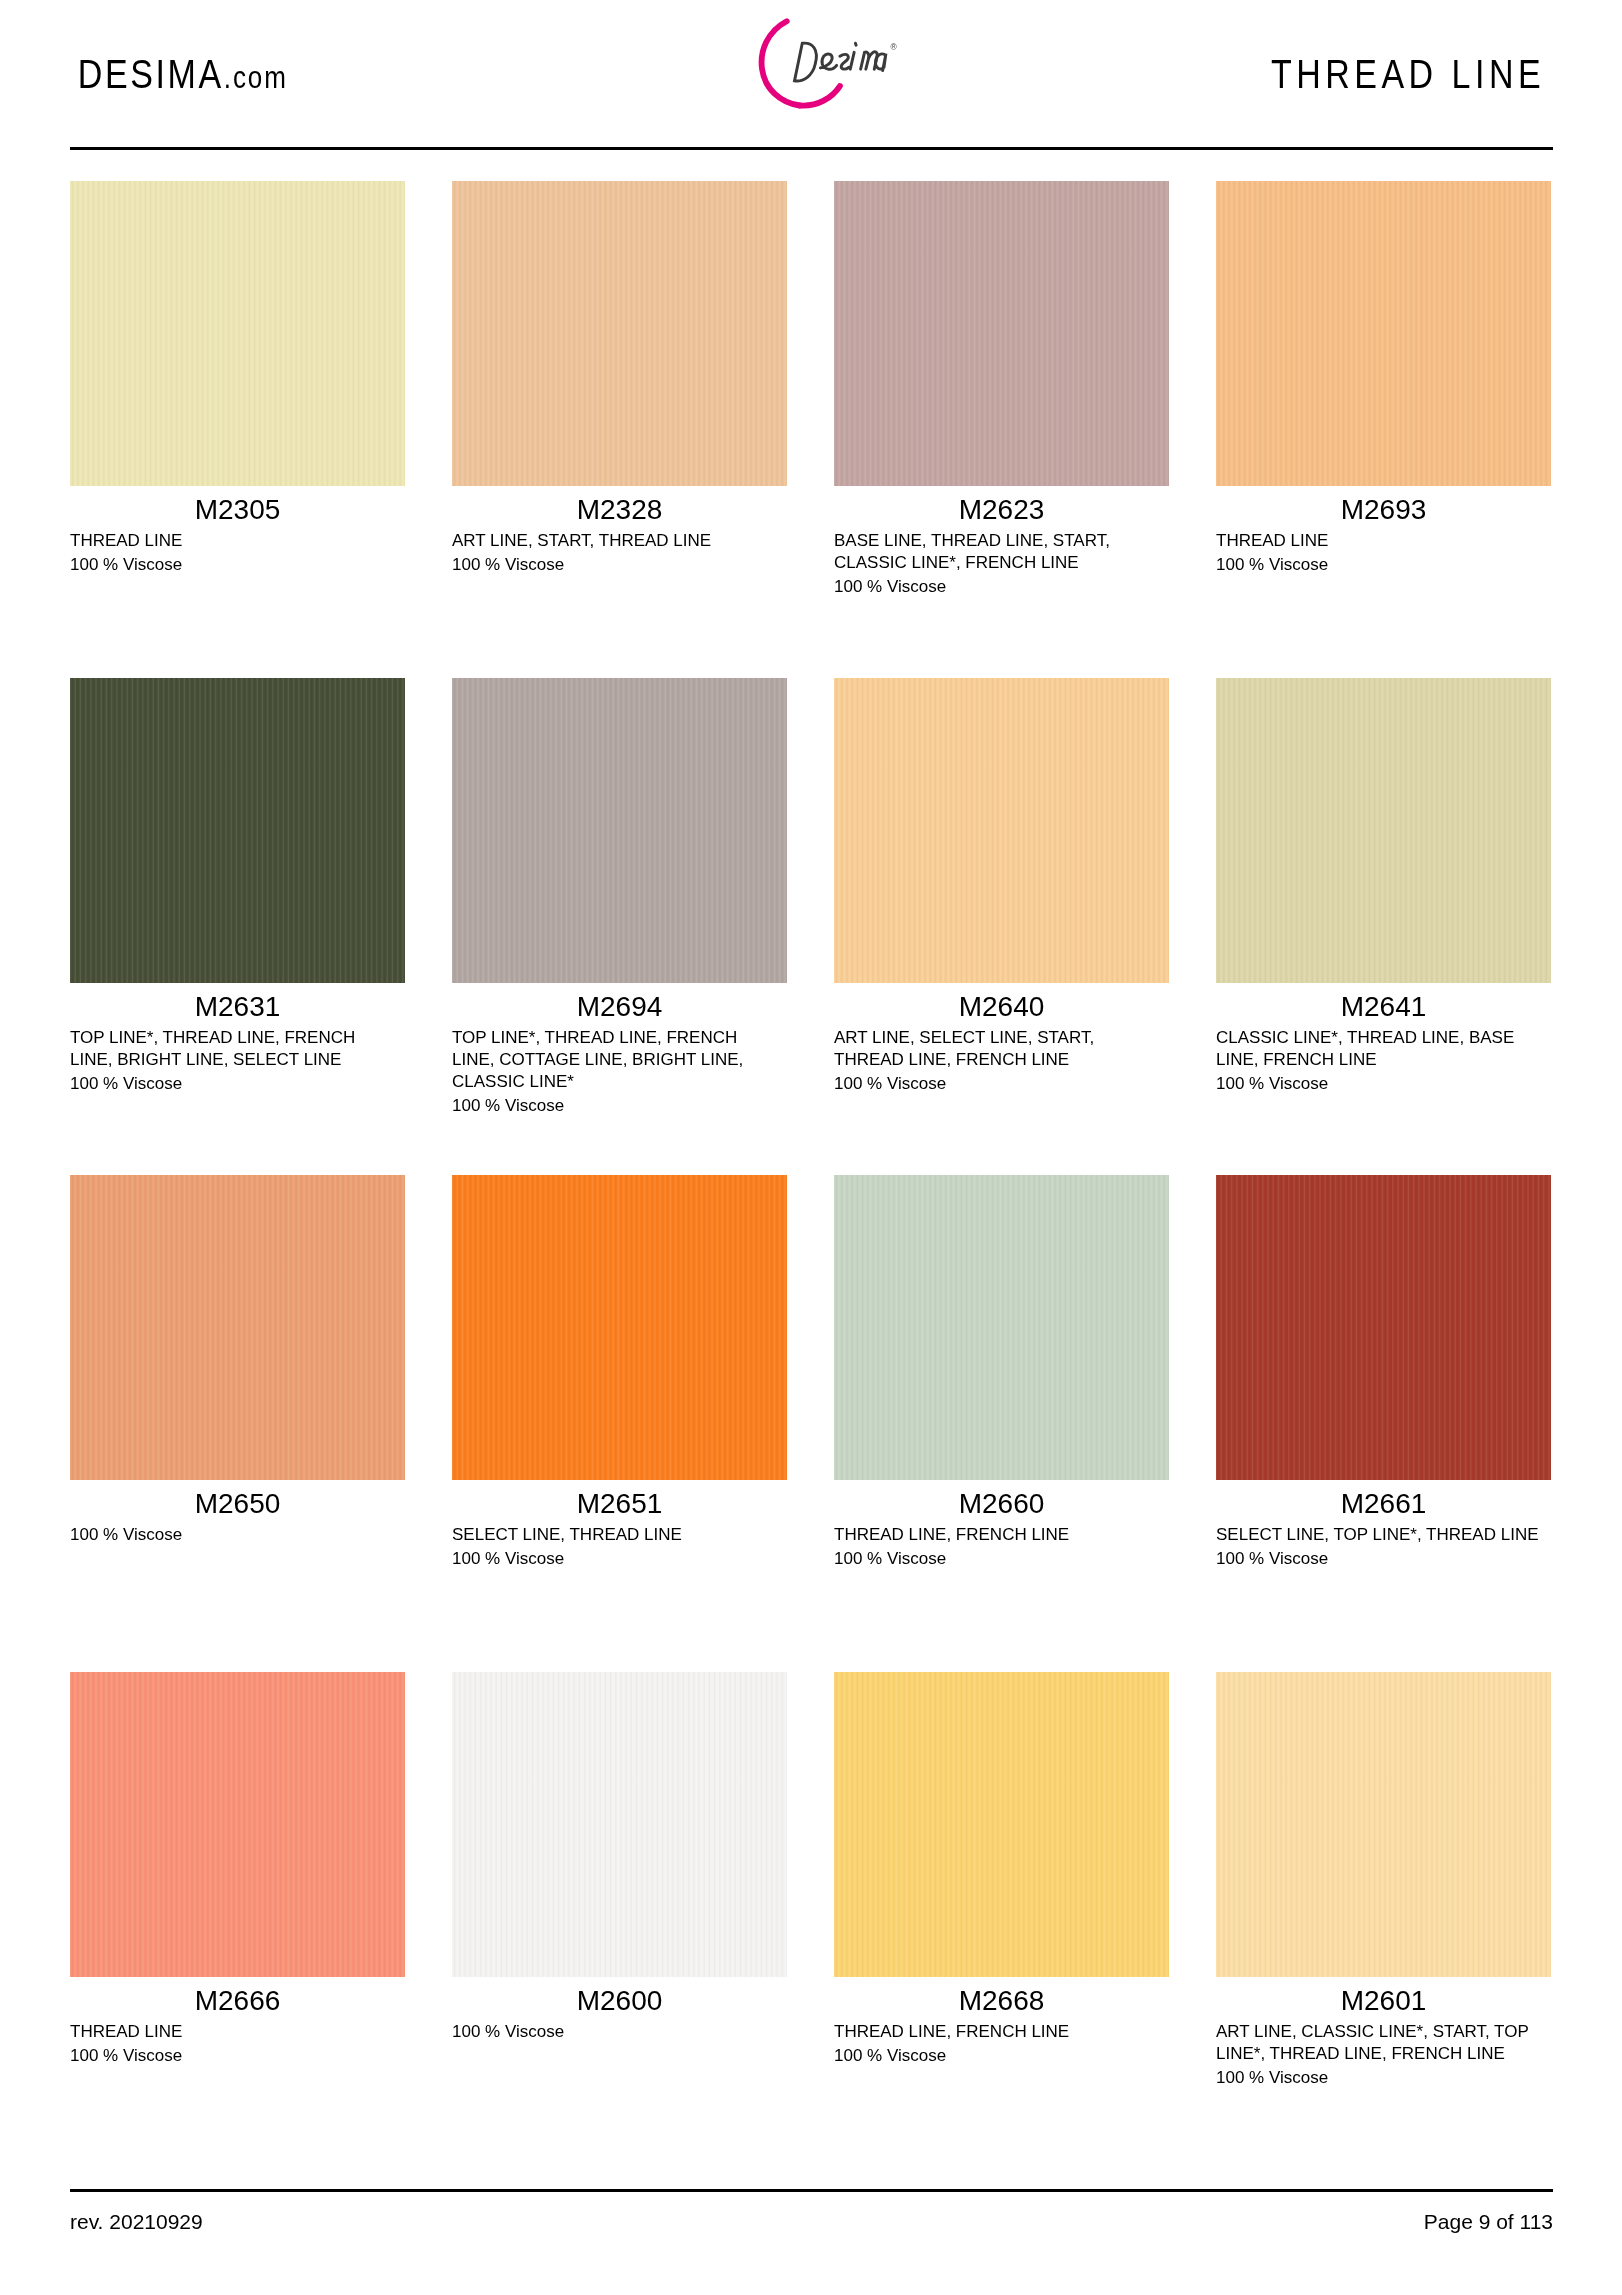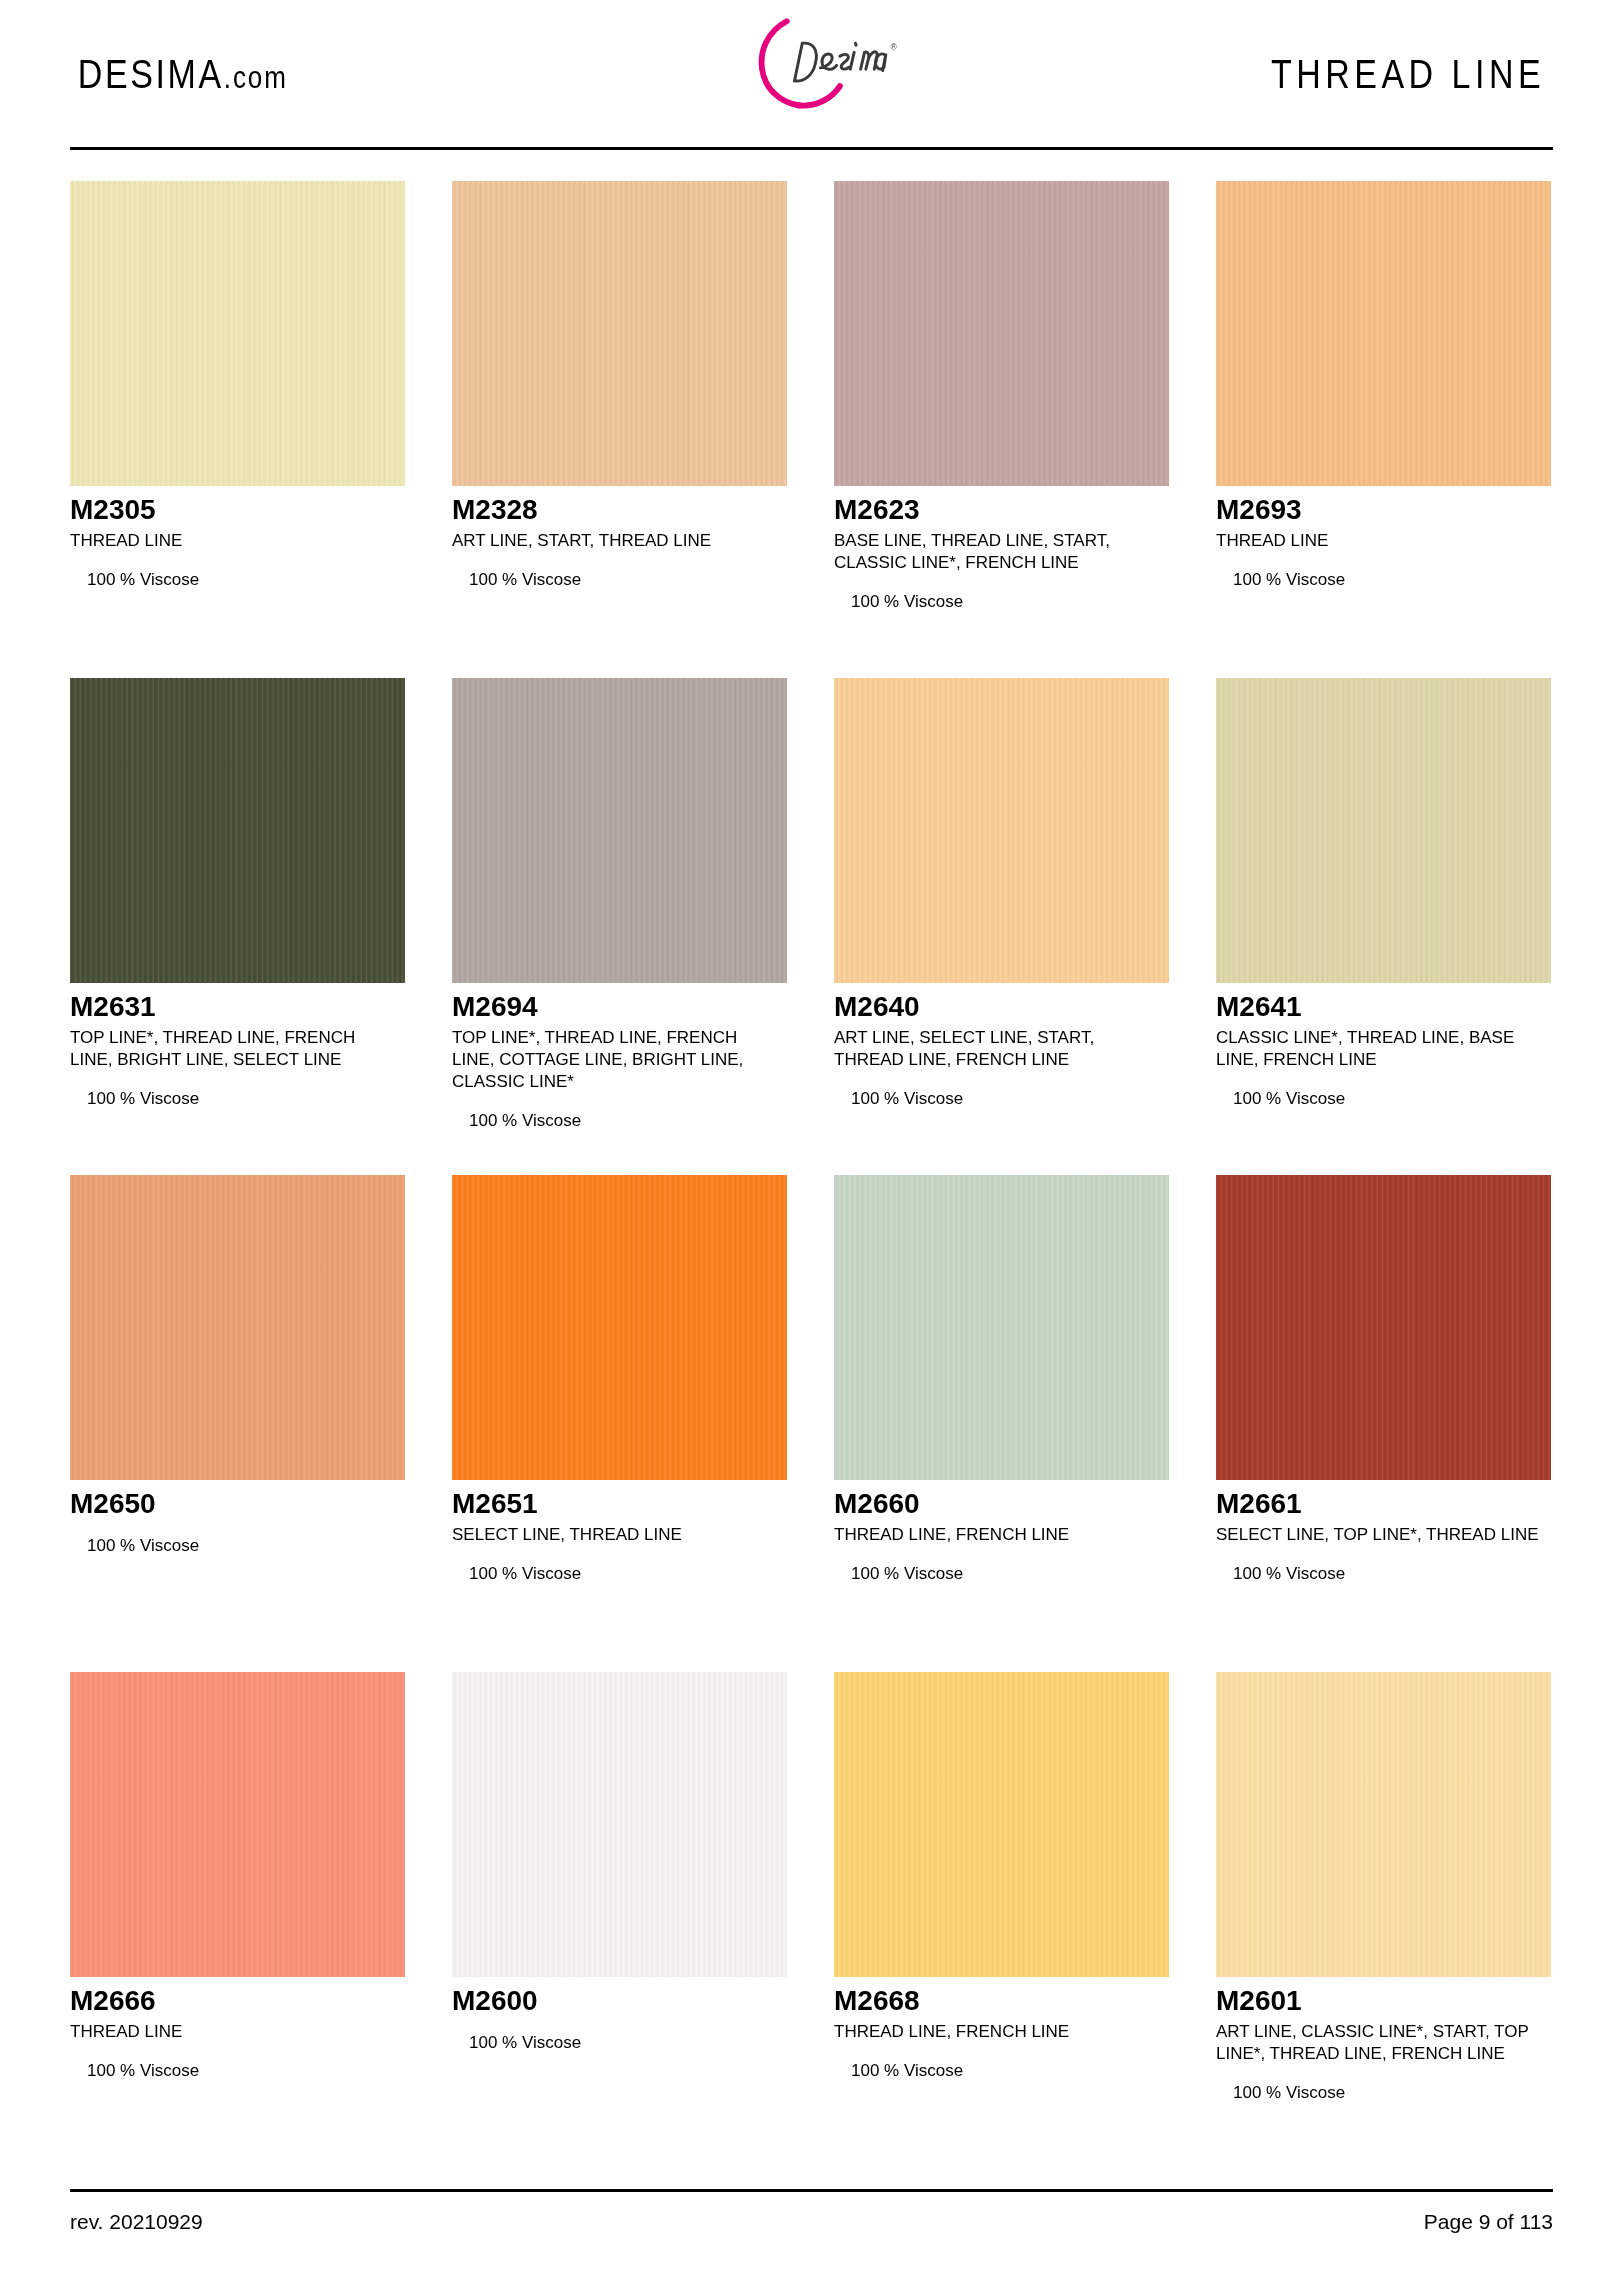--- a/index.html
+++ b/index.html
@@ -100,37 +100,38 @@
       rgba(255,255,255,0.10) 0px,
       rgba(255,255,255,0.00) 1.3px,
       rgba(0,0,0,0.035) 2.6px,
       rgba(255,255,255,0.00) 3.9px,
       rgba(255,255,255,0.085) 5.2px);
     pointer-events: none;
   }
   .labels { padding-top: 10.4px; }
   .code {
     font-size: 28px;
-    font-weight: 700;
+    font-weight: 400;
     line-height: 1.0;
     letter-spacing: 0px;
     margin: 0 0 5.8px 0;
     white-space: nowrap;
+    text-align: center;
   }
   .lines {
     font-size: 17px;
     line-height: 1.30;
     margin: 0 0 1.3px 0;
     max-width: 325px;
     text-transform: uppercase;
   }
   .composition {
     font-size: 17px;
     line-height: 1.30;
-    margin: 17px;
+    margin: 0;
   }
 
   
   .rule-bottom {
     position: absolute;
     left: 70px;
     right: 70px;
     top: 2189px;
     height: 2.6px;
     background: #000;

